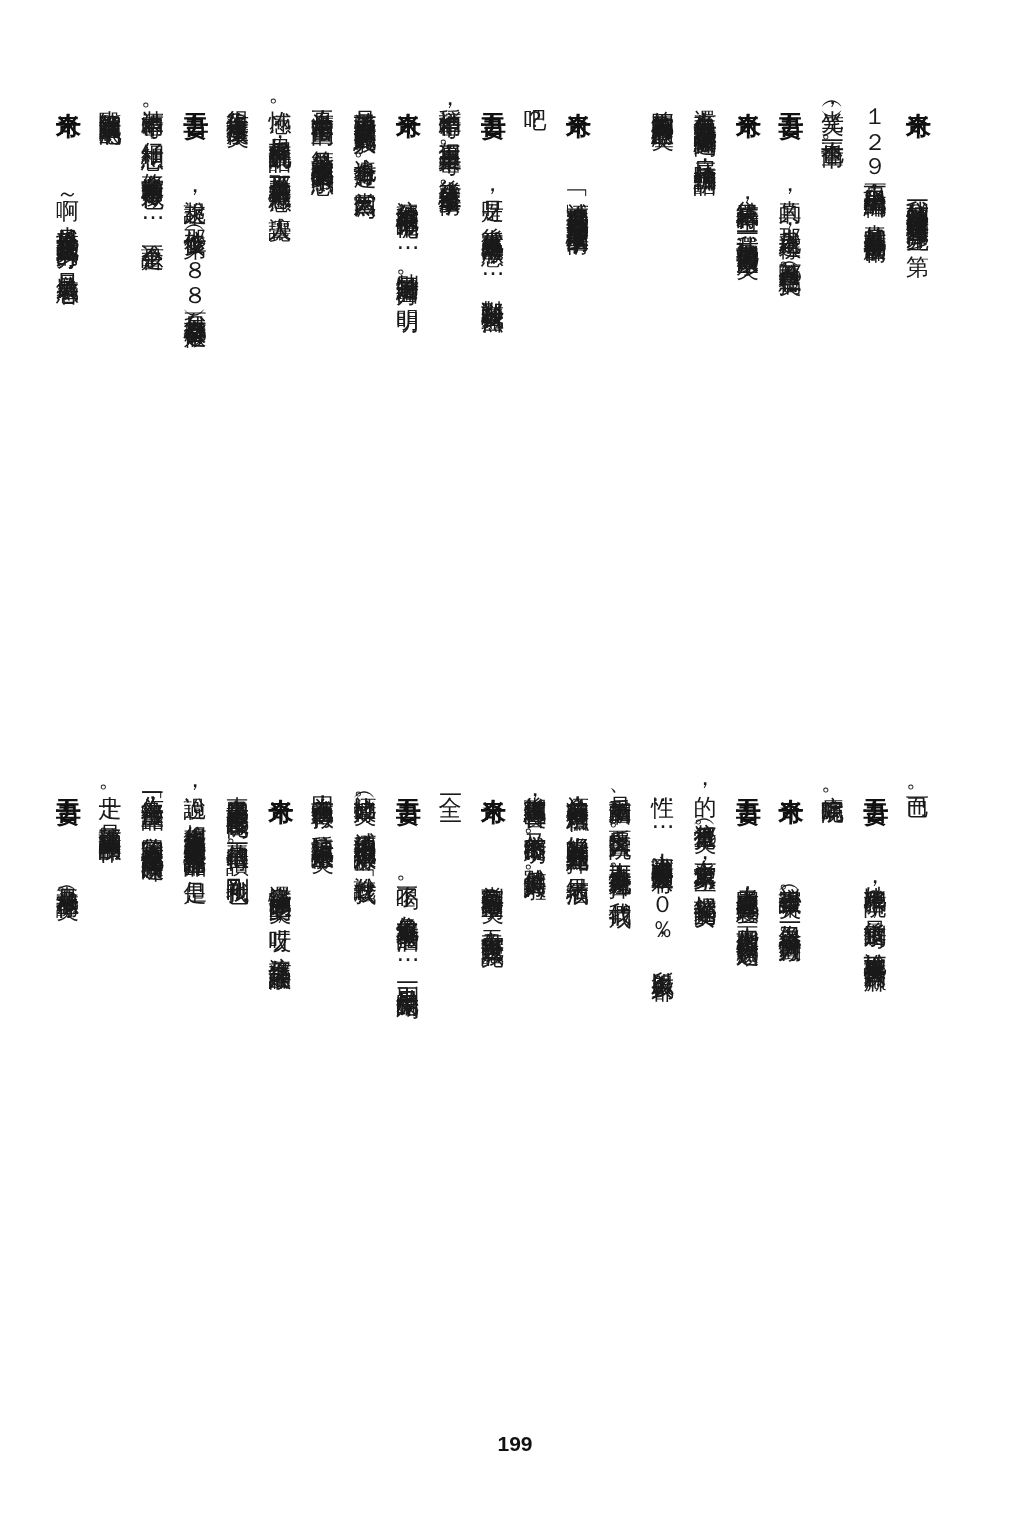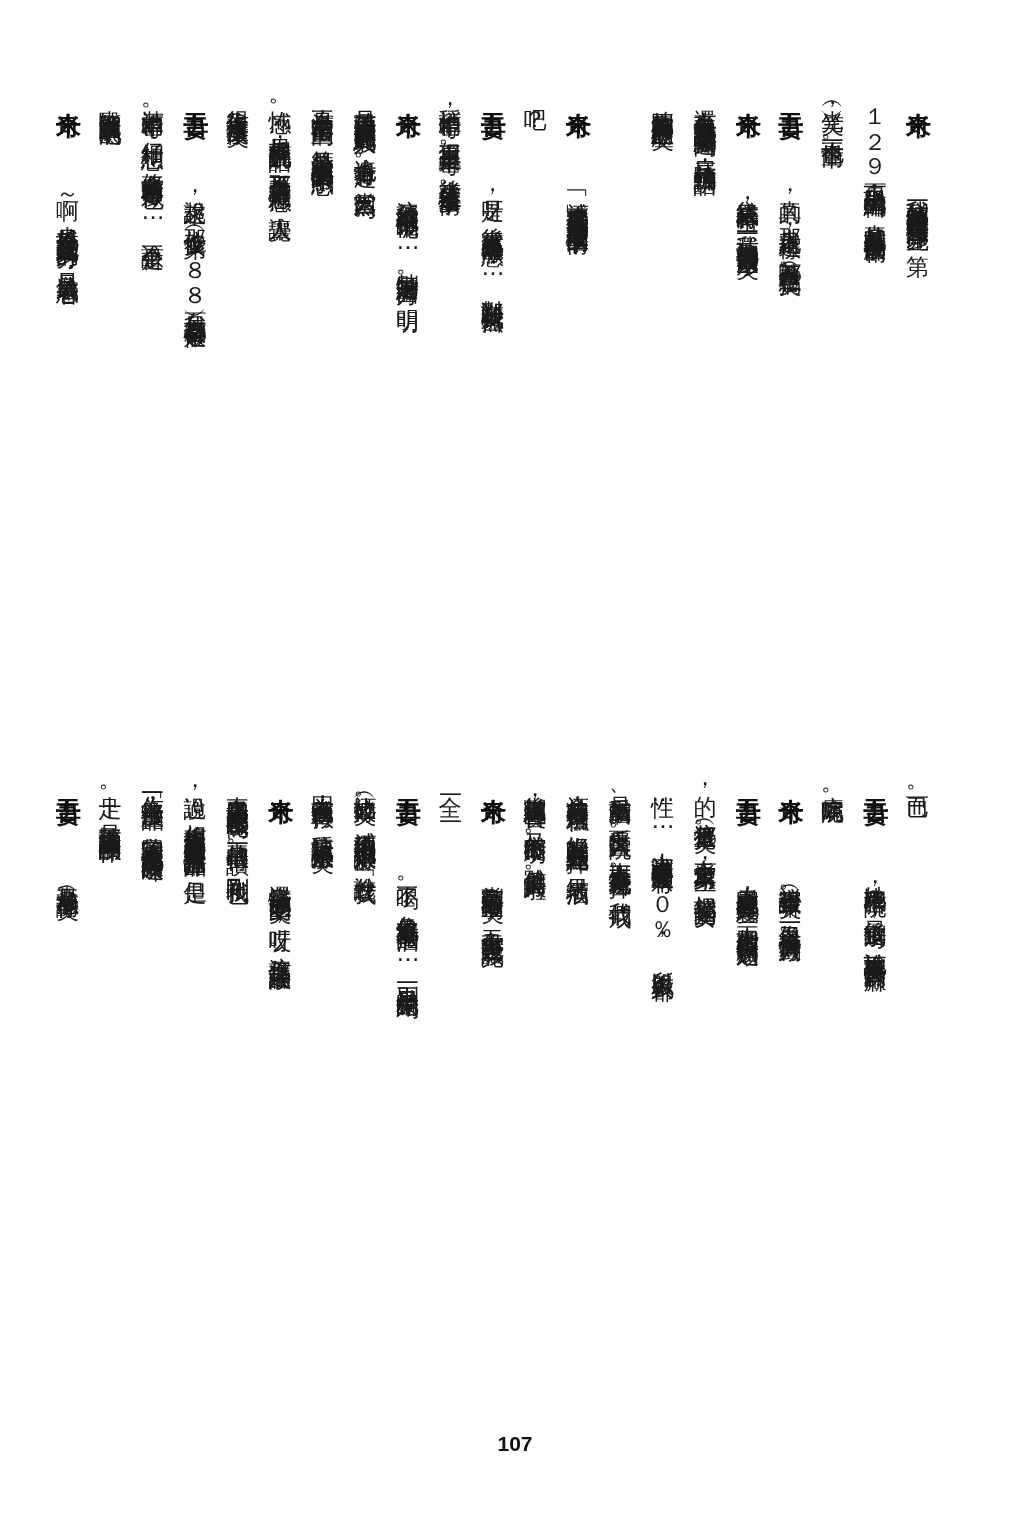--- a/index.html
+++ b/index.html
@@ -170,14 +170,14 @@
         <div class="text noindent">作為一部「漫畫作品」，它的繪圖完成度也是非常高段而趣味</div>
       </div>
       <div class="col" style="left: 95.5px;">
         <div class="text noindent">十足。是部該讓更多人閱讀的傑作。</div>
       </div>
       <div class="col" style="left: 53px;">
         <div class="label">吾妻</div>
         <div class="text indent">真是非常感謝你（笑）。</div>
       </div>
     </div>
-  <div class="page-number">107</div>
+  <div class="page-number">199</div>
 </div>
 
 </body></html>

